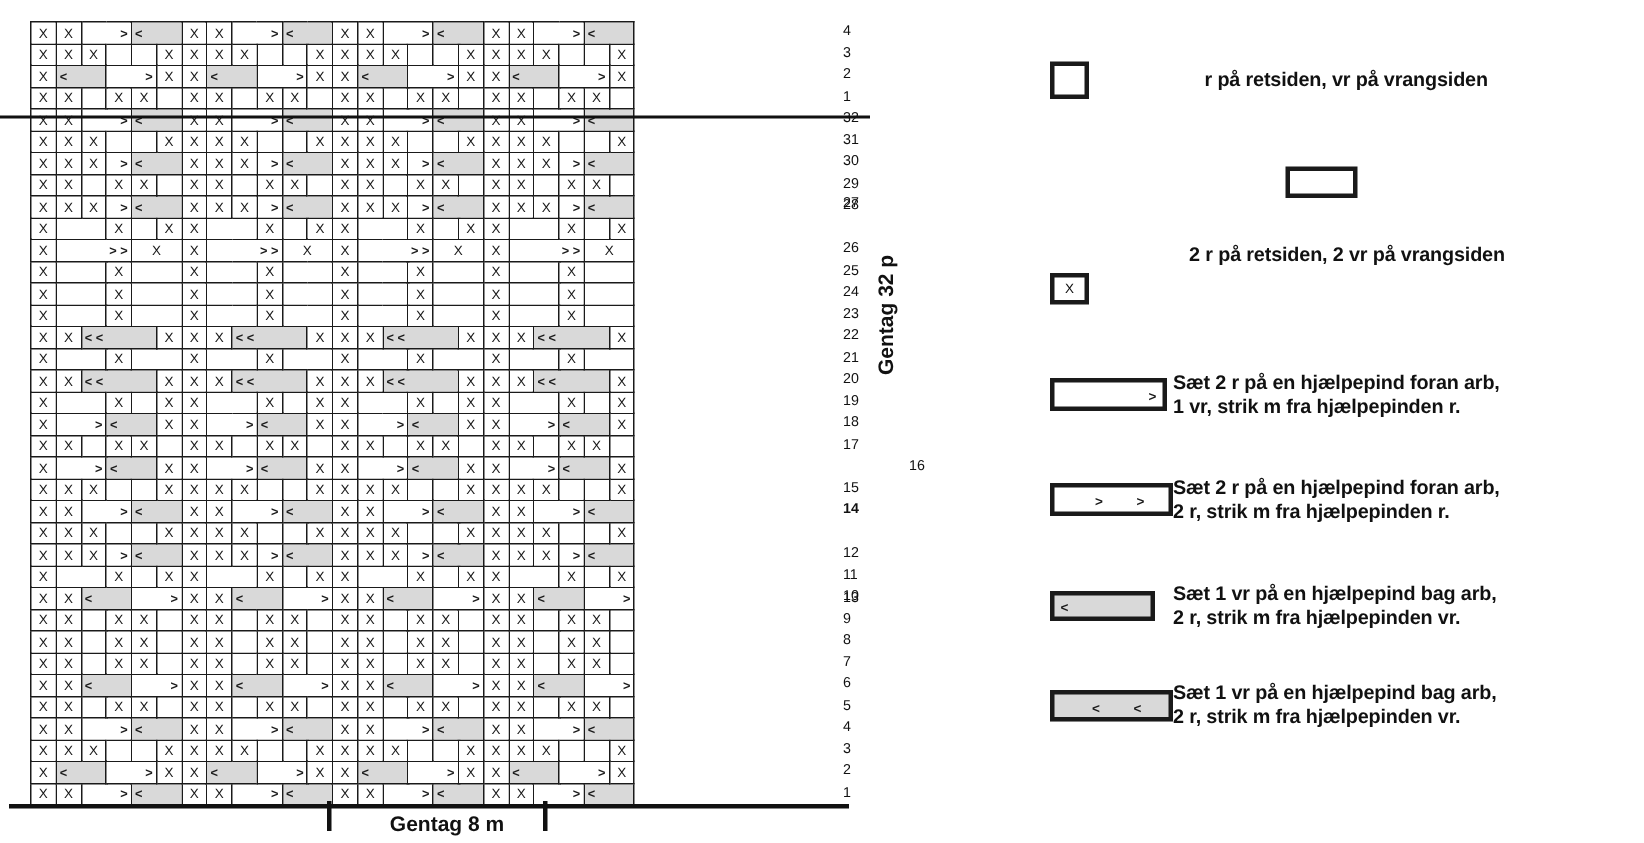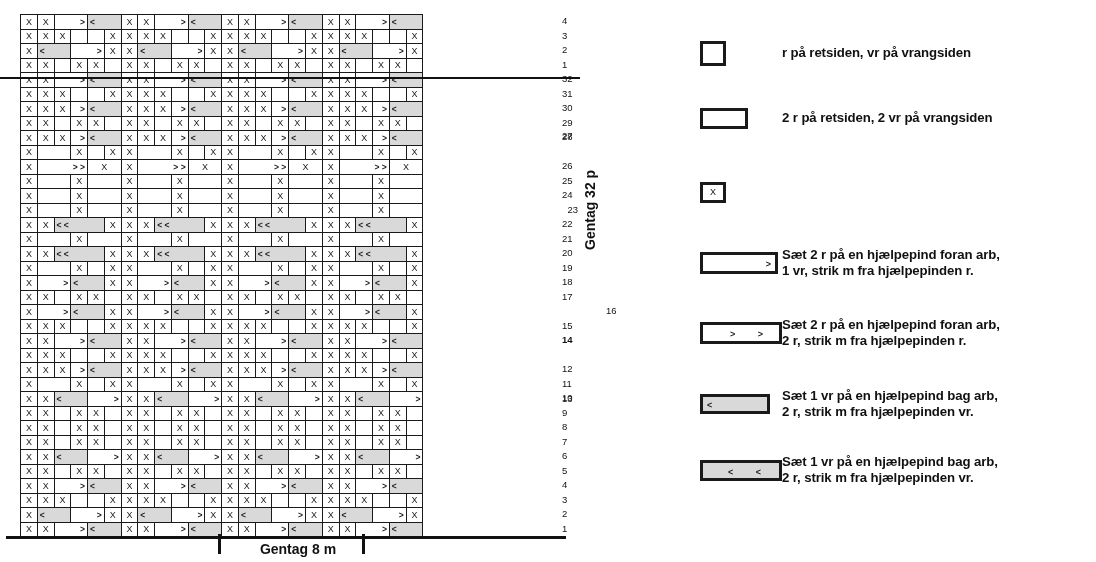--- a/index.html
+++ b/index.html
@@ -1991,21 +1991,21 @@
         <div class="rownum" style="top: 57.5px;">1</div>
         <div class="rownum" style="top: 72px;">32</div>
         <div class="rownum" style="top: 86.5px;">31</div>
         <div class="rownum" style="top: 101px;">30</div>
         <div class="rownum" style="top: 115.5px;">29</div>
         <div class="rownum" style="top: 130px;">28</div>
         <div class="rownum" style="top: 129px;">27</div>
         <div class="rownum" style="top: 159px;">26</div>
         <div class="rownum" style="top: 173.5px;">25</div>
         <div class="rownum" style="top: 188px;">24</div>
-        <div class="rownum" style="top: 202.5px; text-align: right;">23</div>
+        <div class="rownum" style="top: 202.5px;">23</div>
         <div class="rownum" style="top: 217px;">22</div>
         <div class="rownum" style="top: 231.5px;">21</div>
         <div class="rownum" style="top: 246px;">20</div>
         <div class="rownum" style="top: 260.5px;">19</div>
         <div class="rownum" style="top: 275px;">18</div>
         <div class="rownum" style="top: 289.5px;">17</div>
         <div class="rownum" style="top: 304px; margin-left: 44px;">16</div>
         <div class="rownum" style="top: 318.5px;">15</div>
         <div class="rownum" style="top: 333px; font-weight: bold;">14</div>
         <div class="rownum" style="top: 347.5px; margin-top: 44px;">13</div>
@@ -2019,30 +2019,30 @@
         <div class="rownum" style="top: 463.5px;">5</div>
         <div class="rownum" style="top: 478px;">4</div>
         <div class="rownum" style="top: 492.5px;">3</div>
         <div class="rownum" style="top: 507px;">2</div>
         <div class="rownum" style="top: 521.5px;">1</div>
       </div>
   </div>
 
   <div id="legend">
 
-    <div class="leg-row" style="height:54px;">
+    <div class="leg-row" style="height:54px;gap:21px;">
       <div class="leg-sym">
         <div class="sw s1"></div>
       </div>
       <div class="leg-text">
         <div>r på retsiden, vr på vrangsiden</div>
       </div>
     </div>
 
-    <div class="leg-row" style="height:76px;">
+    <div class="leg-row" style="height:76px;flex-direction:column;">
       <div class="leg-sym">
         <div class="sw s2"></div>
       </div>
       <div class="leg-text">
         <div>2 r på retsiden, 2 vr på vrangsiden</div>
       </div>
     </div>
 
     <div class="leg-row" style="height:72px;">
       <div class="leg-sym">

